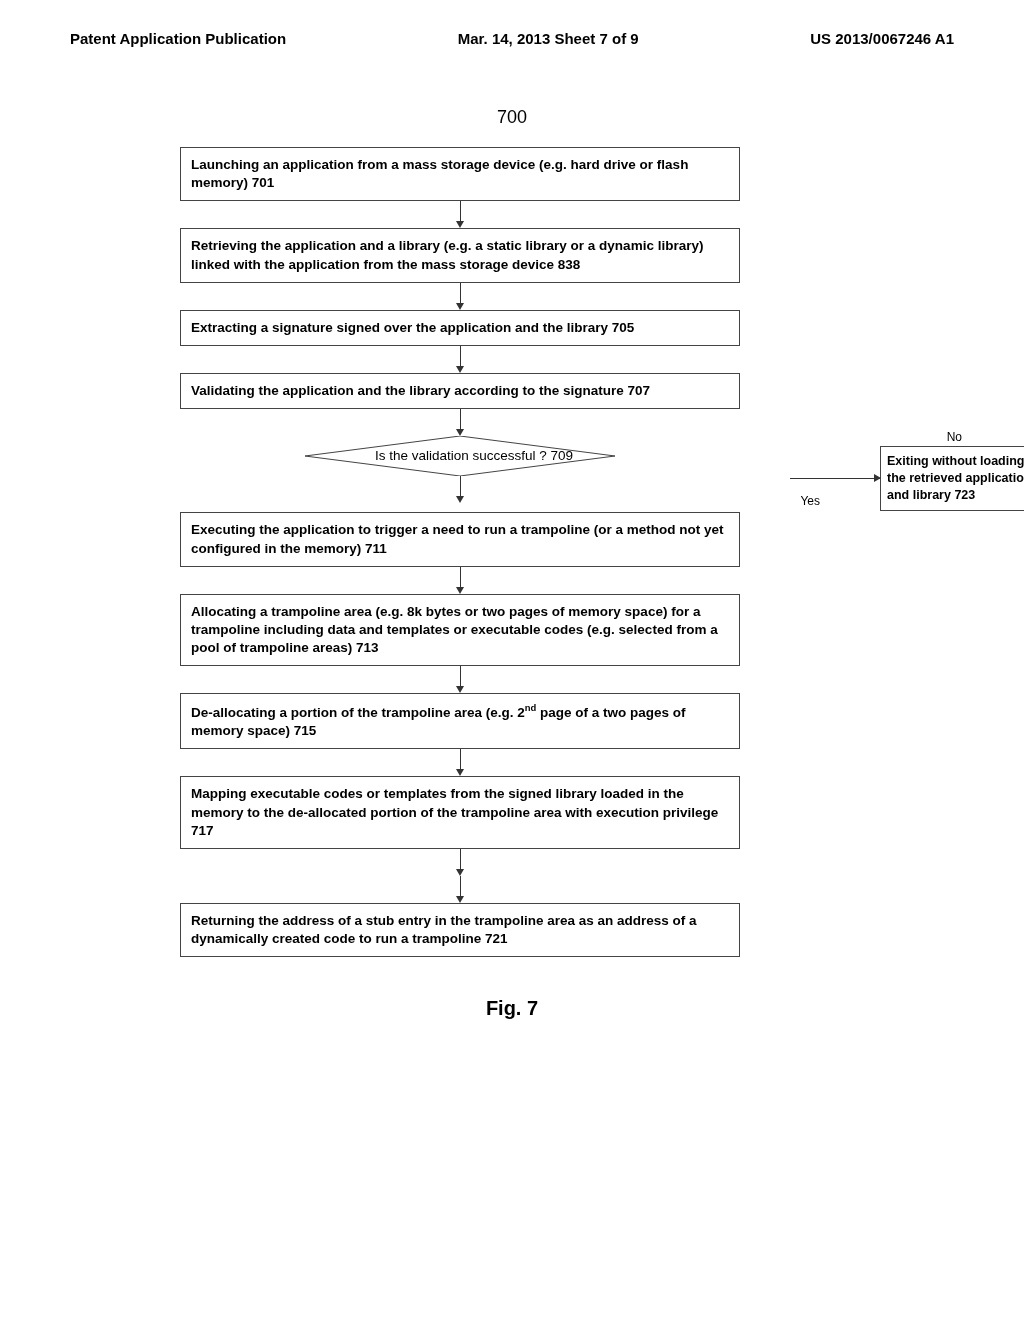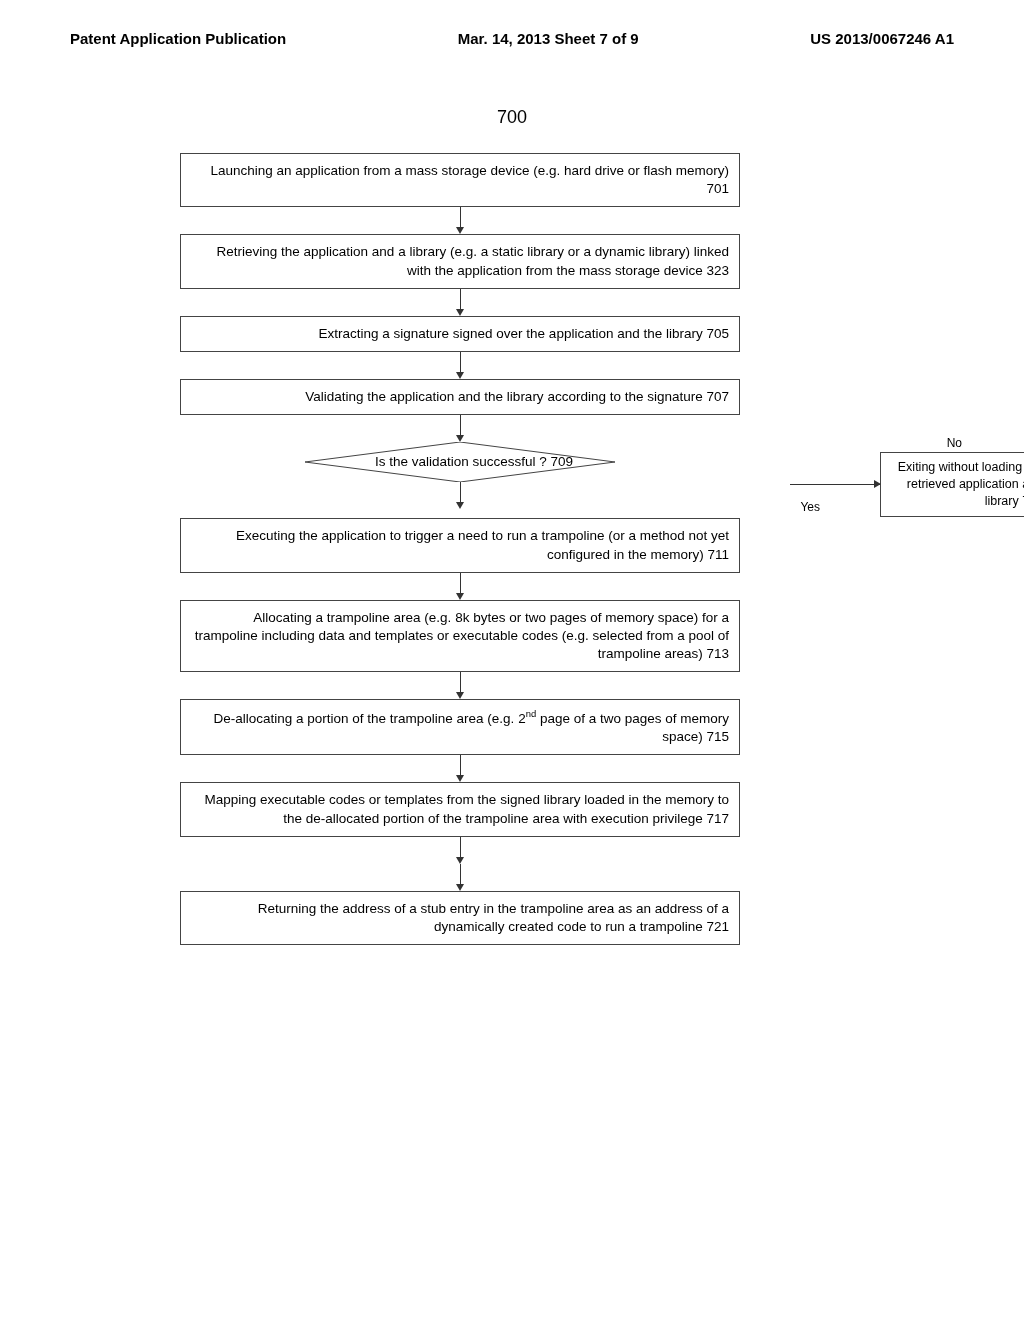--- a/index.html
+++ b/index.html
@@ -21,35 +21,36 @@
   display: flex;
   justify-content: space-between;
   font-size: 15px;
   font-weight: bold;
   margin-bottom: 60px;
 }
 .header-row span { white-space: nowrap; }
 .fig-num {
   text-align: center;
   font-size: 18px;
-  margin-bottom: 25px;
+  margin-bottom: 19px;
 }
 .flow-area {
   position: relative;
   width: 720px;
   margin-left: 30px;
 }
 .box {
   border: 1px solid #444;
-  text-align: right;
+  text-align: left;
   font-size: 13.5px;
   line-height: 1.35;
   padding: 8px 10px;
   box-sizing: border-box;
   background: #fff;
+  font-weight: bold;
 }
 .main-box {
   width: 560px;
   margin: 0 auto;
 }
 .arrow-down {
   width: 0; height: 0;
   margin: 0 auto;
   position: relative;
 }
@@ -155,21 +156,21 @@
 
   <div class="fig-num">700</div>
 
   <div class="flow-area">
 
     <div class="box main-box">Launching an application from a mass storage device (e.g. hard drive or flash memory) 701</div>
     <div class="arrow-gap">
         <div class="arrow-down"></div>
       </div>
 
-    <div class="box main-box">Retrieving the application and a library (e.g. a static library or a dynamic library) linked with the application from the mass storage device 323</div>
+    <div class="box main-box">Retrieving the application and a library (e.g. a static library or a dynamic library) linked with the application from the mass storage device 838</div>
     <div class="arrow-gap">
         <div class="arrow-down"></div>
       </div>
 
     <div class="box main-box">Extracting a signature signed over the application and the library 705</div>
     <div class="arrow-gap">
         <div class="arrow-down"></div>
       </div>
 
     <div class="box main-box">Validating the application and the library according to the signature 707</div>
@@ -219,14 +220,15 @@
       </div>
 
     <div class="arrow-gap">
         <div class="arrow-down"></div>
       </div>
 
     <div class="box main-box">Returning the address of a stub entry in the trampoline area as an address of a dynamically created code to run a trampoline 721</div>
 
   </div>
 
+  <div class="fig-caption">Fig. 7</div>
 
 </div>
 
 </body></html>

